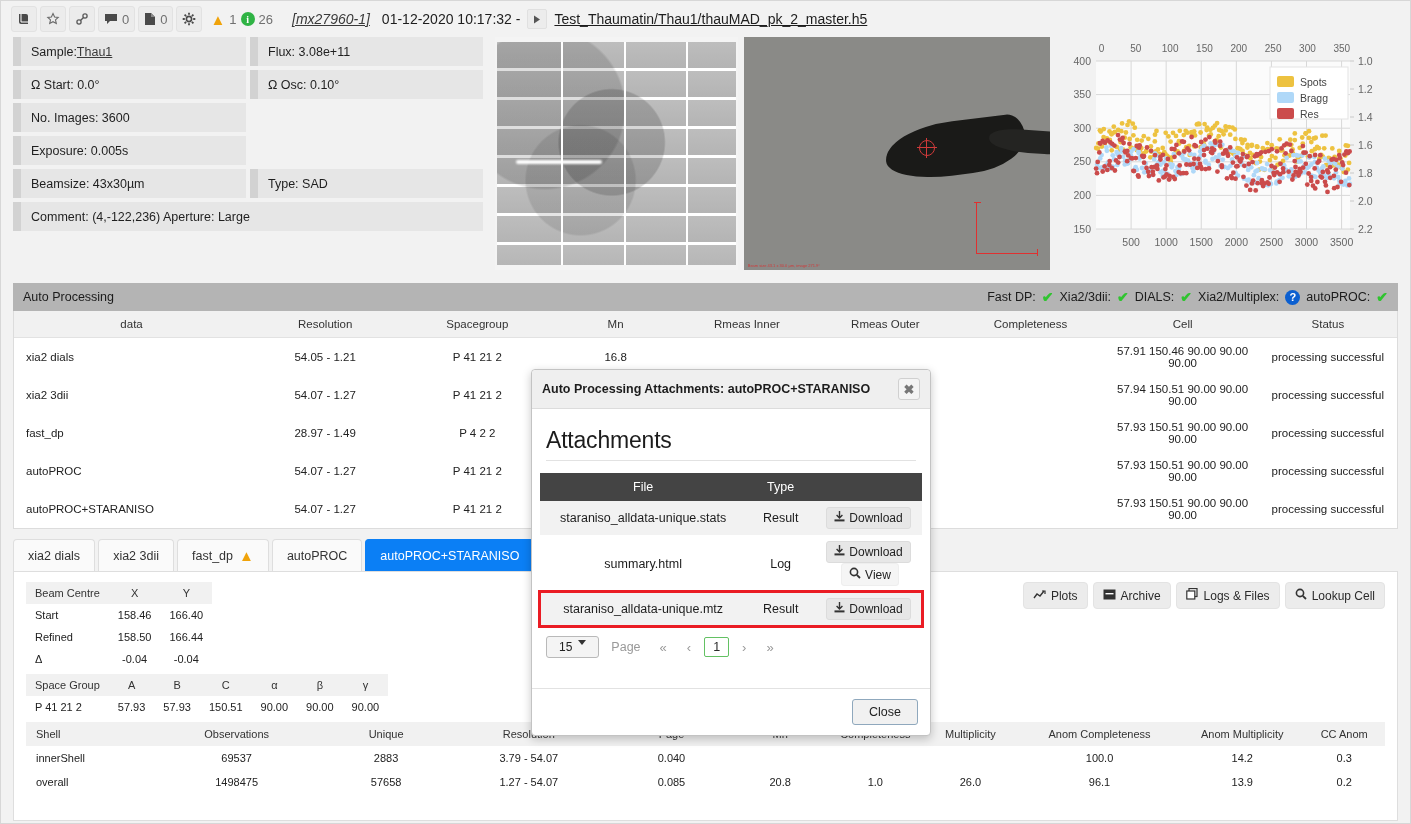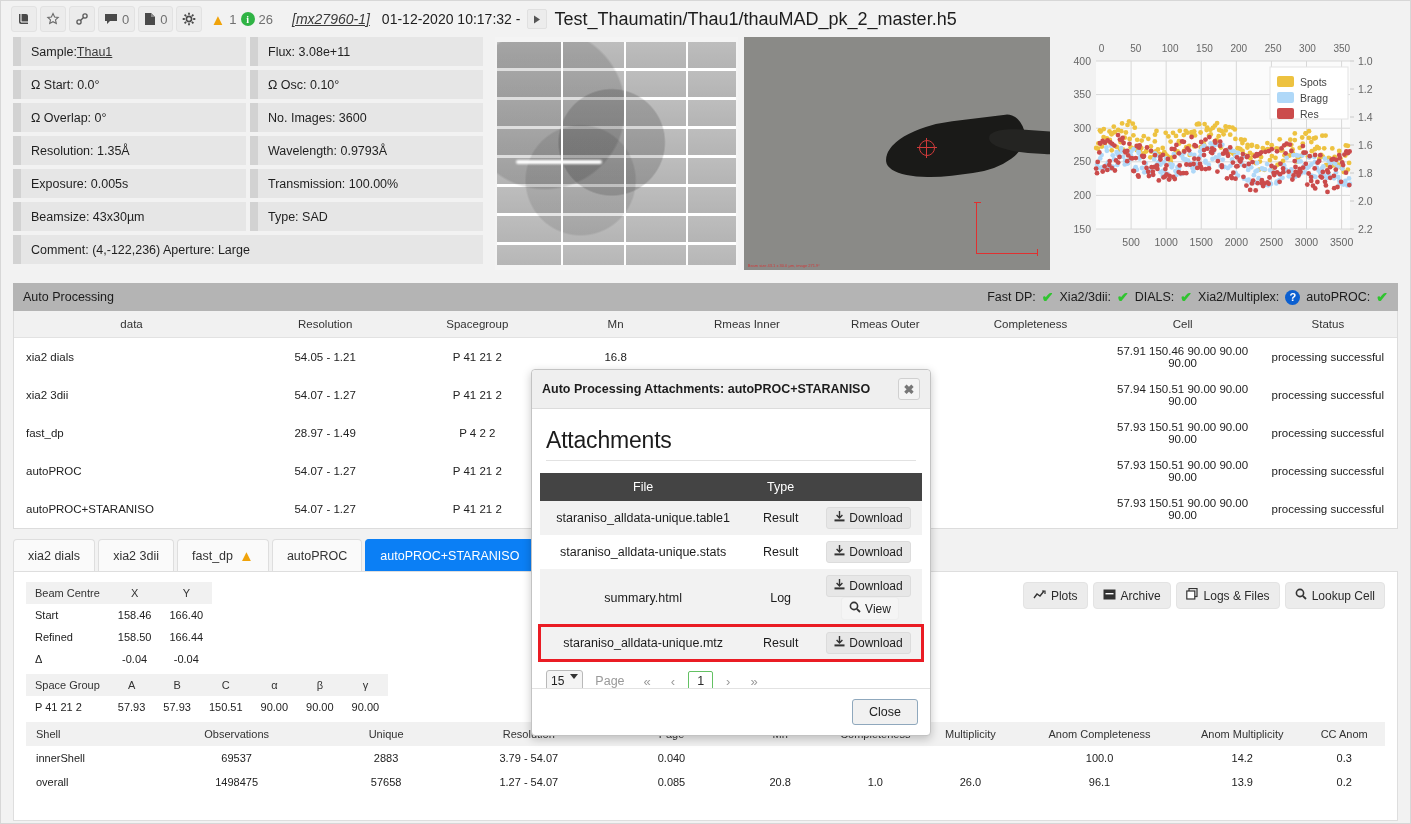--- a/index.html
+++ b/index.html
@@ -32,21 +32,21 @@
     color:#fff; font-size:10px; font-weight:bold; display:inline-flex;
     align-items:center; justify-content:center; font-family:"Liberation Serif", serif;
   }
   .hdr-sep { width:8px; }
   .hdr-link { color:#3a3a3a; text-decoration:underline; font-size:14px;font-style:italic; }
   .hdr-date { font-size:14px; color:#1d1d1d; }
   .hdr-play {
     width:20px; height:20px; background:#ececec; border:1px solid #e0e0e0; border-radius:2px;
     display:inline-flex; align-items:center; justify-content:center; margin:0 4px;
   }
-  .hdr-path { font-size:18px; color:#1d1d1d; }
+  .hdr-path { font-size:14px; color:#1d1d1d;text-decoration:underline; }
 
   
   .info-region { display:flex; padding:0 12px; gap:0; height:238px; }
   .info-tables { display:flex; flex-direction:column; gap:4px; width:470px; }
   .info-row { display:flex; gap:4px; height:29px; }
   .info-cell {
     display:flex; align-items:center; background:#e6e6e6; border-left:8px solid #d2d2d2;
     padding:0 10px; font-size:12.5px; color:#1f1f1f; height:29px;
   }
   .info-cell.half { width:233px; }
@@ -170,21 +170,21 @@
   table.att tbody td { padding:6px 6px; text-align:center; color:#1c1c1c; }
   table.att tbody tr:nth-child(odd) { background:#f2f2f2; }
   table.att tbody tr.highlight { outline:3px solid #ea1c24; outline-offset:-1px; position:relative; z-index:2; background:#f2f2f2; }
   .dl-btn {
     display:inline-flex; align-items:center; gap:4px; background:#e7e7e7;
     border:1px solid #dcdcdc; border-radius:3px; padding:3px 7px; font-size:12px; color:#222;
   }
   .pager { display:flex; align-items:center; gap:6px; padding:10px 6px 0 6px; }
   .sel {
     display:inline-flex; align-items:flex-start; gap:6px; border:1px solid #b9b9b9; border-radius:3px;
-    background:#f4f4f4; padding:3px 4px; font-size:12px; color:#222;
+    background:#f4f4f4; padding:3px 12px; font-size:12px; color:#222;
   }
   .pg-lab { color:#999; font-size:12.5px; padding:0 6px; }
   .pg-btn { color:#9a9a9a; font-size:13px; padding:2px 7px; }
   .pg-cur { border:1px solid #63c163; color:#2b2b2b; font-size:12.5px; padding:2px 8px; border-radius:2px; }
   .modal-foot { border-top:1px solid #e2e2e2; padding:10px 12px; display:flex; justify-content:flex-end; }
   .close-btn {
     background:#f1f1f1; border:1px solid #8fa8bd; border-radius:3px;
     padding:5px 16px; font-size:12.5px; color:#222;
   }
 </style>
@@ -259,30 +259,24 @@
           <span>Sample: </span>
             <a href="#">Thau1</a>
         </div>
         <div class="info-cell half">Flux: 3.08e+11</div>
       </div>
       <div class="info-row">
         <div class="info-cell half">Ω Start: 0.0°</div>
         <div class="info-cell half">Ω Osc: 0.10°</div>
       </div>
       <div class="info-row">
-        <div class="info-cell half">Ω Overlap: 0°</div>
         <div class="info-cell half">No. Images: 3600</div>
       </div>
       <div class="info-row">
-        <div class="info-cell half">Resolution: 1.35Å</div>
-        <div class="info-cell half">Wavelength: 0.9793Å</div>
-      </div>
-      <div class="info-row">
         <div class="info-cell half">Exposure: 0.005s</div>
-        <div class="info-cell half">Transmission: 100.00%</div>
       </div>
       <div class="info-row">
         <div class="info-cell half">Beamsize: 43x30µm</div>
         <div class="info-cell half">Type: SAD</div>
       </div>
       <div class="info-row">
         <div class="info-cell full">Comment: (4,-122,236) Aperture: Large</div>
       </div>
     </div>
 
@@ -1305,31 +1299,20 @@
       <table class="att">
         <thead>
             <tr>
           <th style="width:54%">File</th>
           <th style="width:18%">Type</th>
           <th style="width:28%"></th>
         </tr>
           </thead>
         <tbody id="att-body">
             <tr class="">
-              <td>staraniso_alldata-unique.table1</td>
-              <td>Result</td>
-              <td><span class="dl-btn">
-                  <span><svg width="11" height="11" viewBox="0 0 11 11">
-                      <path d="M5.5 0v6M2.6 4l2.9 2.9L8.4 4" stroke="#333" stroke-width="1.4" fill="none"></path>
-                      <rect x="0.5" y="8.4" width="10" height="2" fill="#333"></rect>
-                    </svg></span>
-                  <span>Download</span>
-                </span></td>
-            </tr>
-            <tr class="">
               <td>staraniso_alldata-unique.stats</td>
               <td>Result</td>
               <td><span class="dl-btn">
                   <span><svg width="11" height="11" viewBox="0 0 11 11">
                       <path d="M5.5 0v6M2.6 4l2.9 2.9L8.4 4" stroke="#333" stroke-width="1.4" fill="none"></path>
                       <rect x="0.5" y="8.4" width="10" height="2" fill="#333"></rect>
                     </svg></span>
                   <span>Download</span>
                 </span></td>
             </tr>

